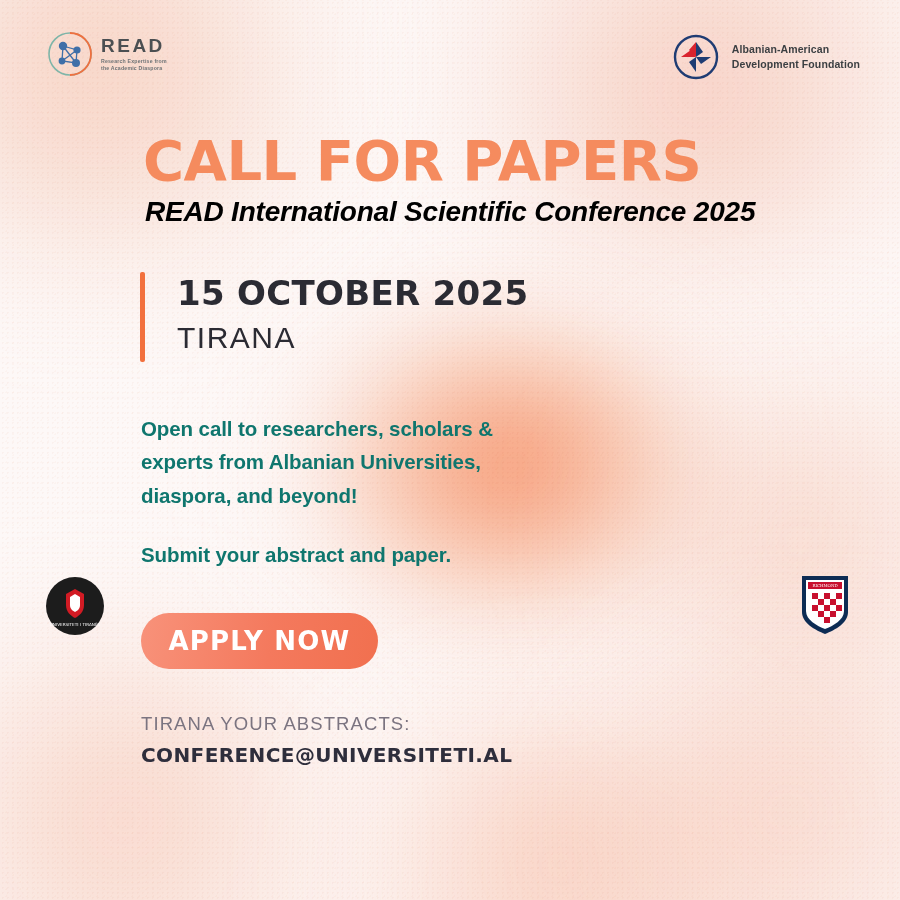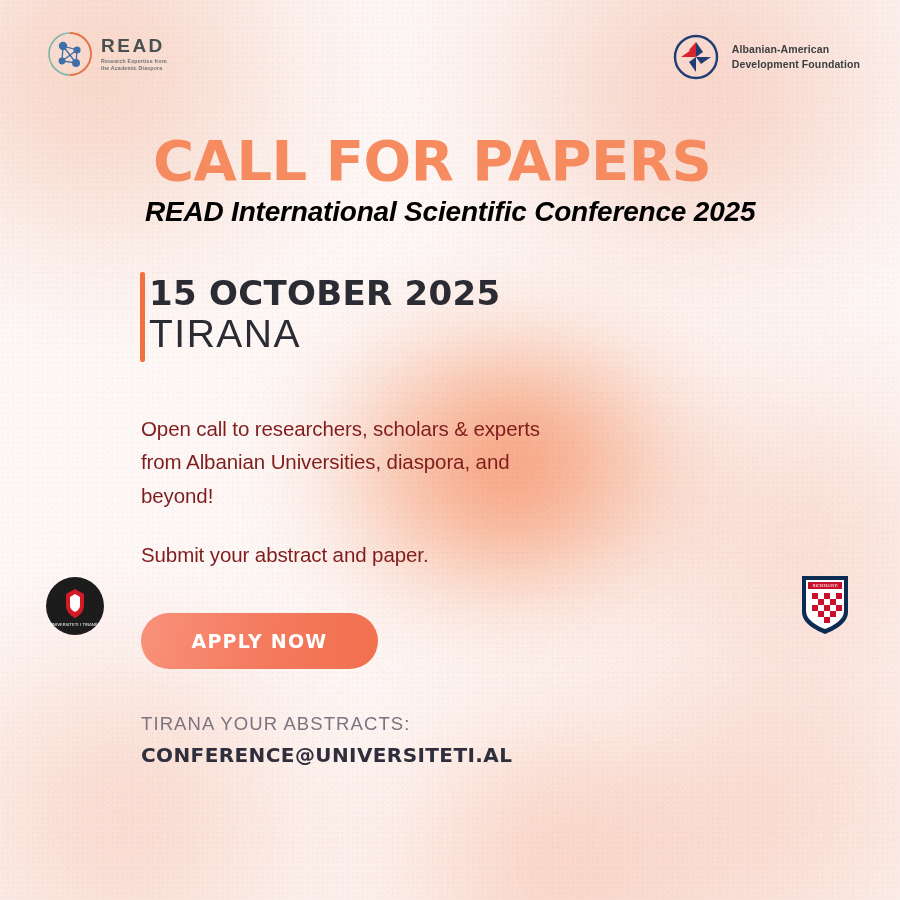--- a/index.html
+++ b/index.html
@@ -74,59 +74,59 @@
     font-size: 5.2px; letter-spacing: 0.2px; color: #6d7275; margin-top: 3px;
     line-height: 1.35; font-weight: 600;
   }
 
   .aadf-logo { position: absolute; right: 40px; top: 34px; display: flex; align-items: center; gap: 13px; }
   .aadf-mark { width: 46px; height: 46px; }
   .aadf-text { font-size: 10.5px; font-weight: 700; color: #3b3f42; line-height: 1.45; letter-spacing: 0.1px; }
 
   
   .headline {
-    position: absolute; left: 153px; top: 128px;
+    position: absolute; left: 143px; top: 128px;
     font-size: 56px; font-weight: 800; letter-spacing: -0.5px;
     color: #f58b5e;
     font-family: "DejaVu Sans", sans-serif;
   }
   .subhead {
     position: absolute; left: 145px; top: 196px;
     font-size: 28px; font-style: italic; font-weight: 700;
     color: #000000;
     letter-spacing: -0.2px;
   }
 
   
-  .date-block { position: absolute; left: 140px; top: 272px; display: flex; gap: 4px; }
+  .date-block { position: absolute; left: 140px; top: 272px; display: flex; gap: 32px; }
   .date-bar { width: 5px; height: 90px; background: #f2703d; border-radius: 2px; }
   .date-lines { padding-top: 2px; }
   .date-main {
     font-size: 34px; font-weight: 800; color: #2b2b33; letter-spacing: 0.3px;
     font-family: "DejaVu Sans", sans-serif; line-height: 1.15;
   }
   .date-city {
-    font-size: 39px; font-weight: 400; color: #2b2b33; letter-spacing: 1.5px;
-    margin-top: 0; line-height: 1.1;
+    font-size: 30px; font-weight: 400; color: #2b2b33; letter-spacing: 1.5px;
+    margin-top: 8px; line-height: 1.1;
   }
 
   
   .body-copy {
     position: absolute; left: 141px; top: 412px;
-    font-size: 20.5px; color: #7f1d1d; line-height: 1.63; font-weight: 400;
+    font-size: 20.5px; color: #0f766e; line-height: 1.63; font-weight: 700;
     letter-spacing: -0.1px;
   }
   .body-copy p + p { margin-top: 26px; }
 
   
   .cta {
     position: absolute; left: 141px; top: 613px;
     width: 237px; height: 56px; border-radius: 28px;
     background: linear-gradient(100deg, #f8927a 0%, #f4795d 55%, #f1704f 100%);
-    color: #ffffff; font-size: 19px; font-weight: 800; letter-spacing: 1.2px;
+    color: #ffffff; font-size: 26px; font-weight: 800; letter-spacing: 1.2px;
     display: flex; align-items: center; justify-content: center;
     border: none; cursor: pointer;
     font-family: "DejaVu Sans", sans-serif;
   }
 
   
   .contact { position: absolute; left: 141px; top: 713px; }
   .contact-label {
     font-size: 18.5px; color: #7b7480; letter-spacing: 1.1px; font-weight: 500;
   }

